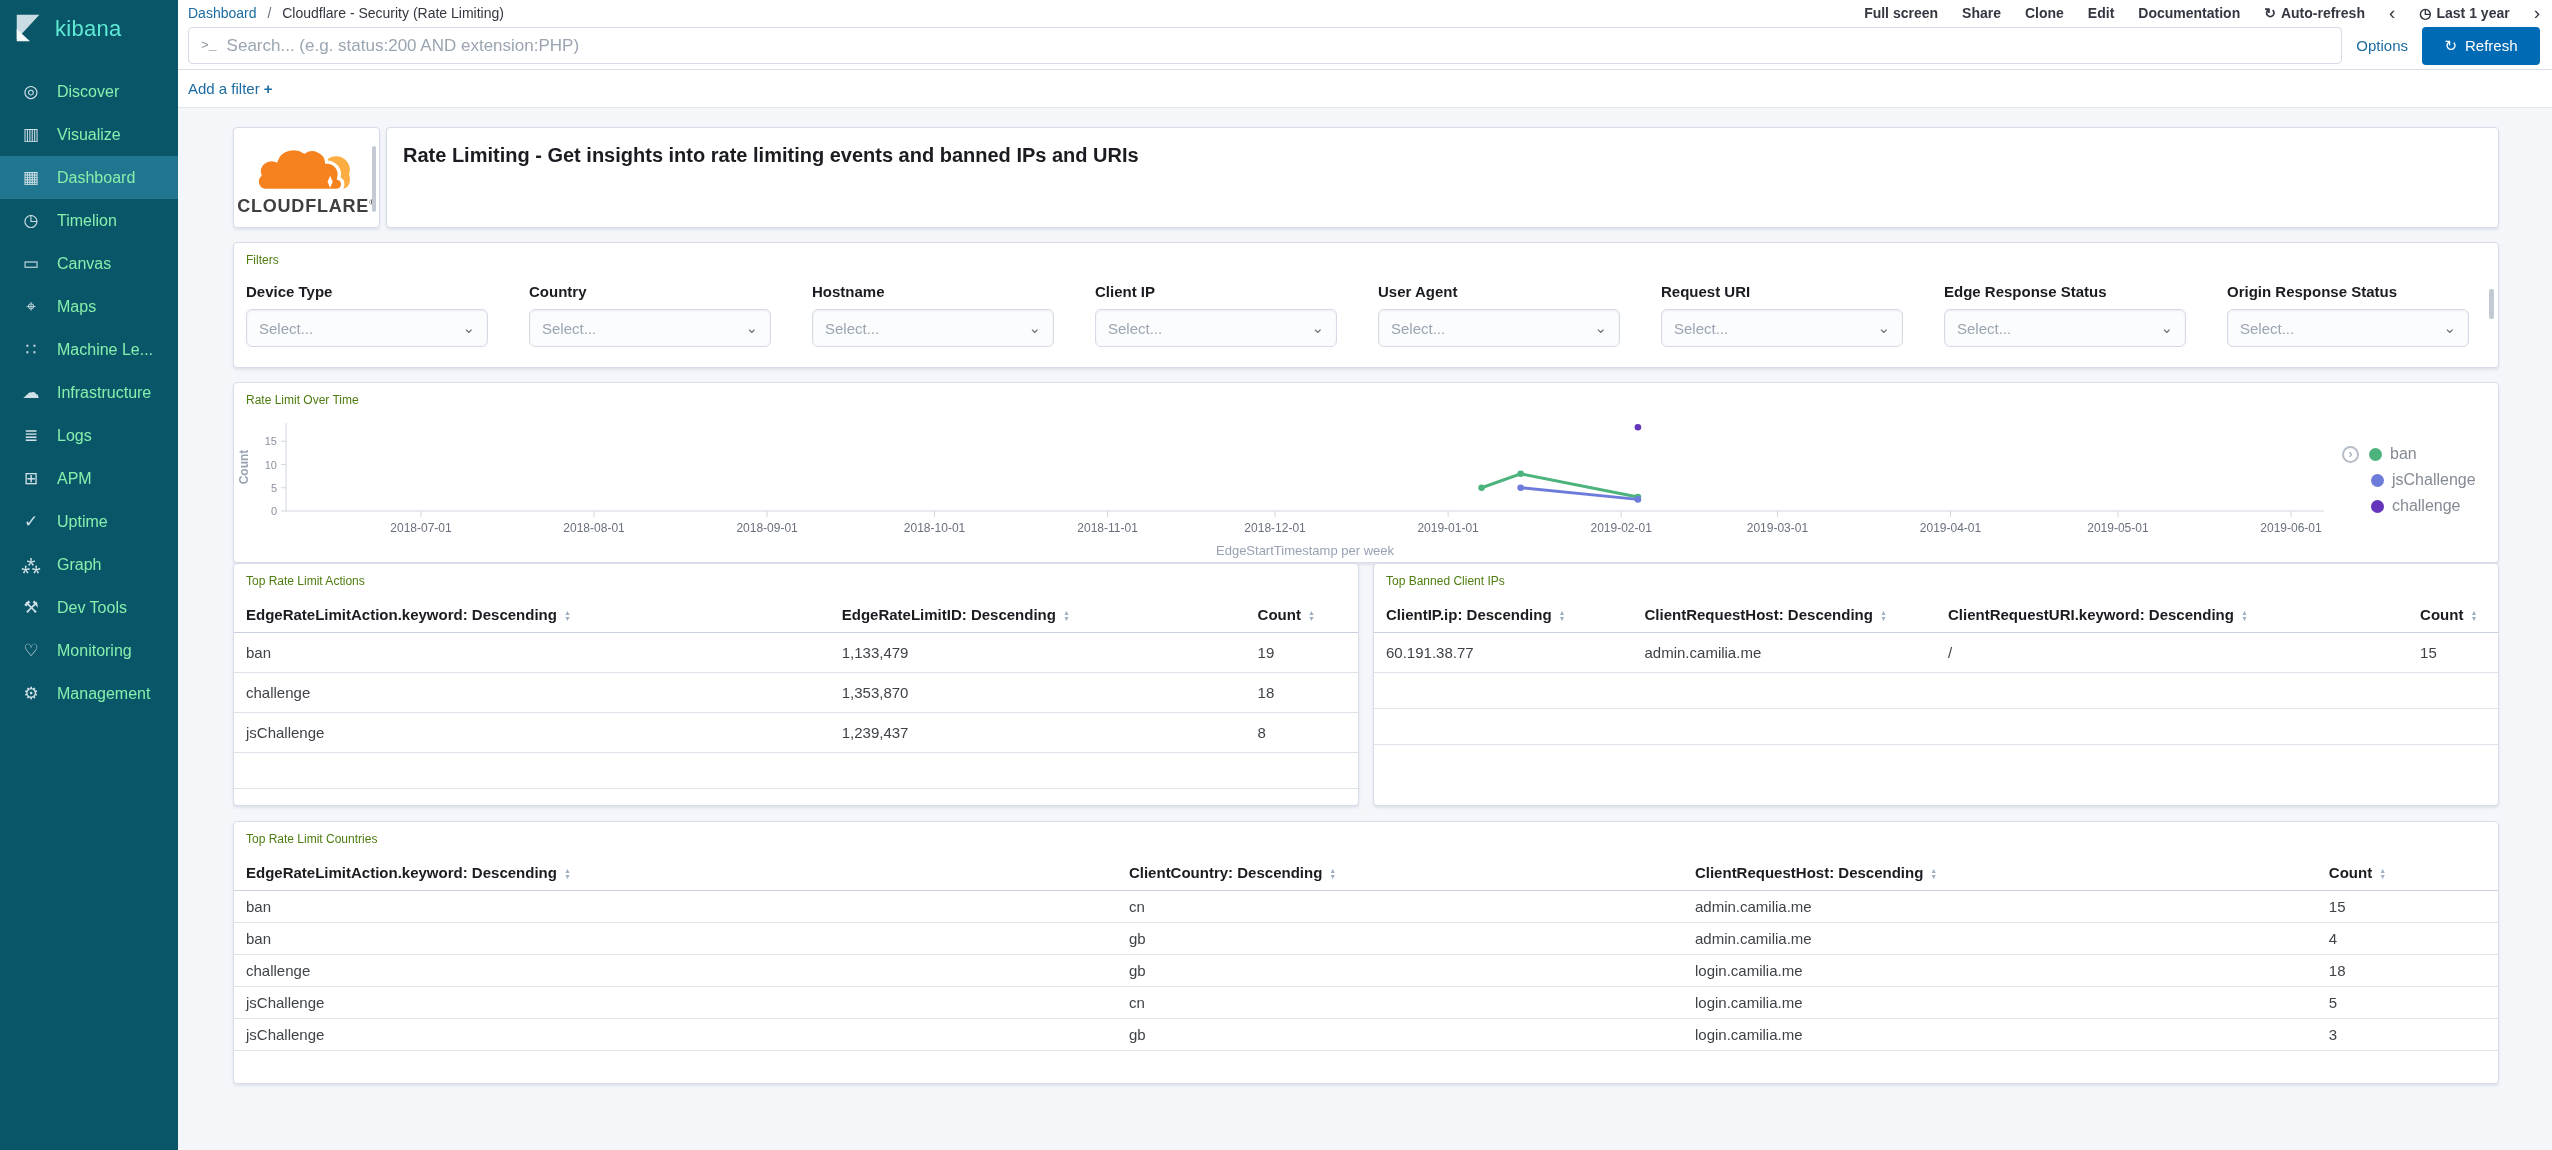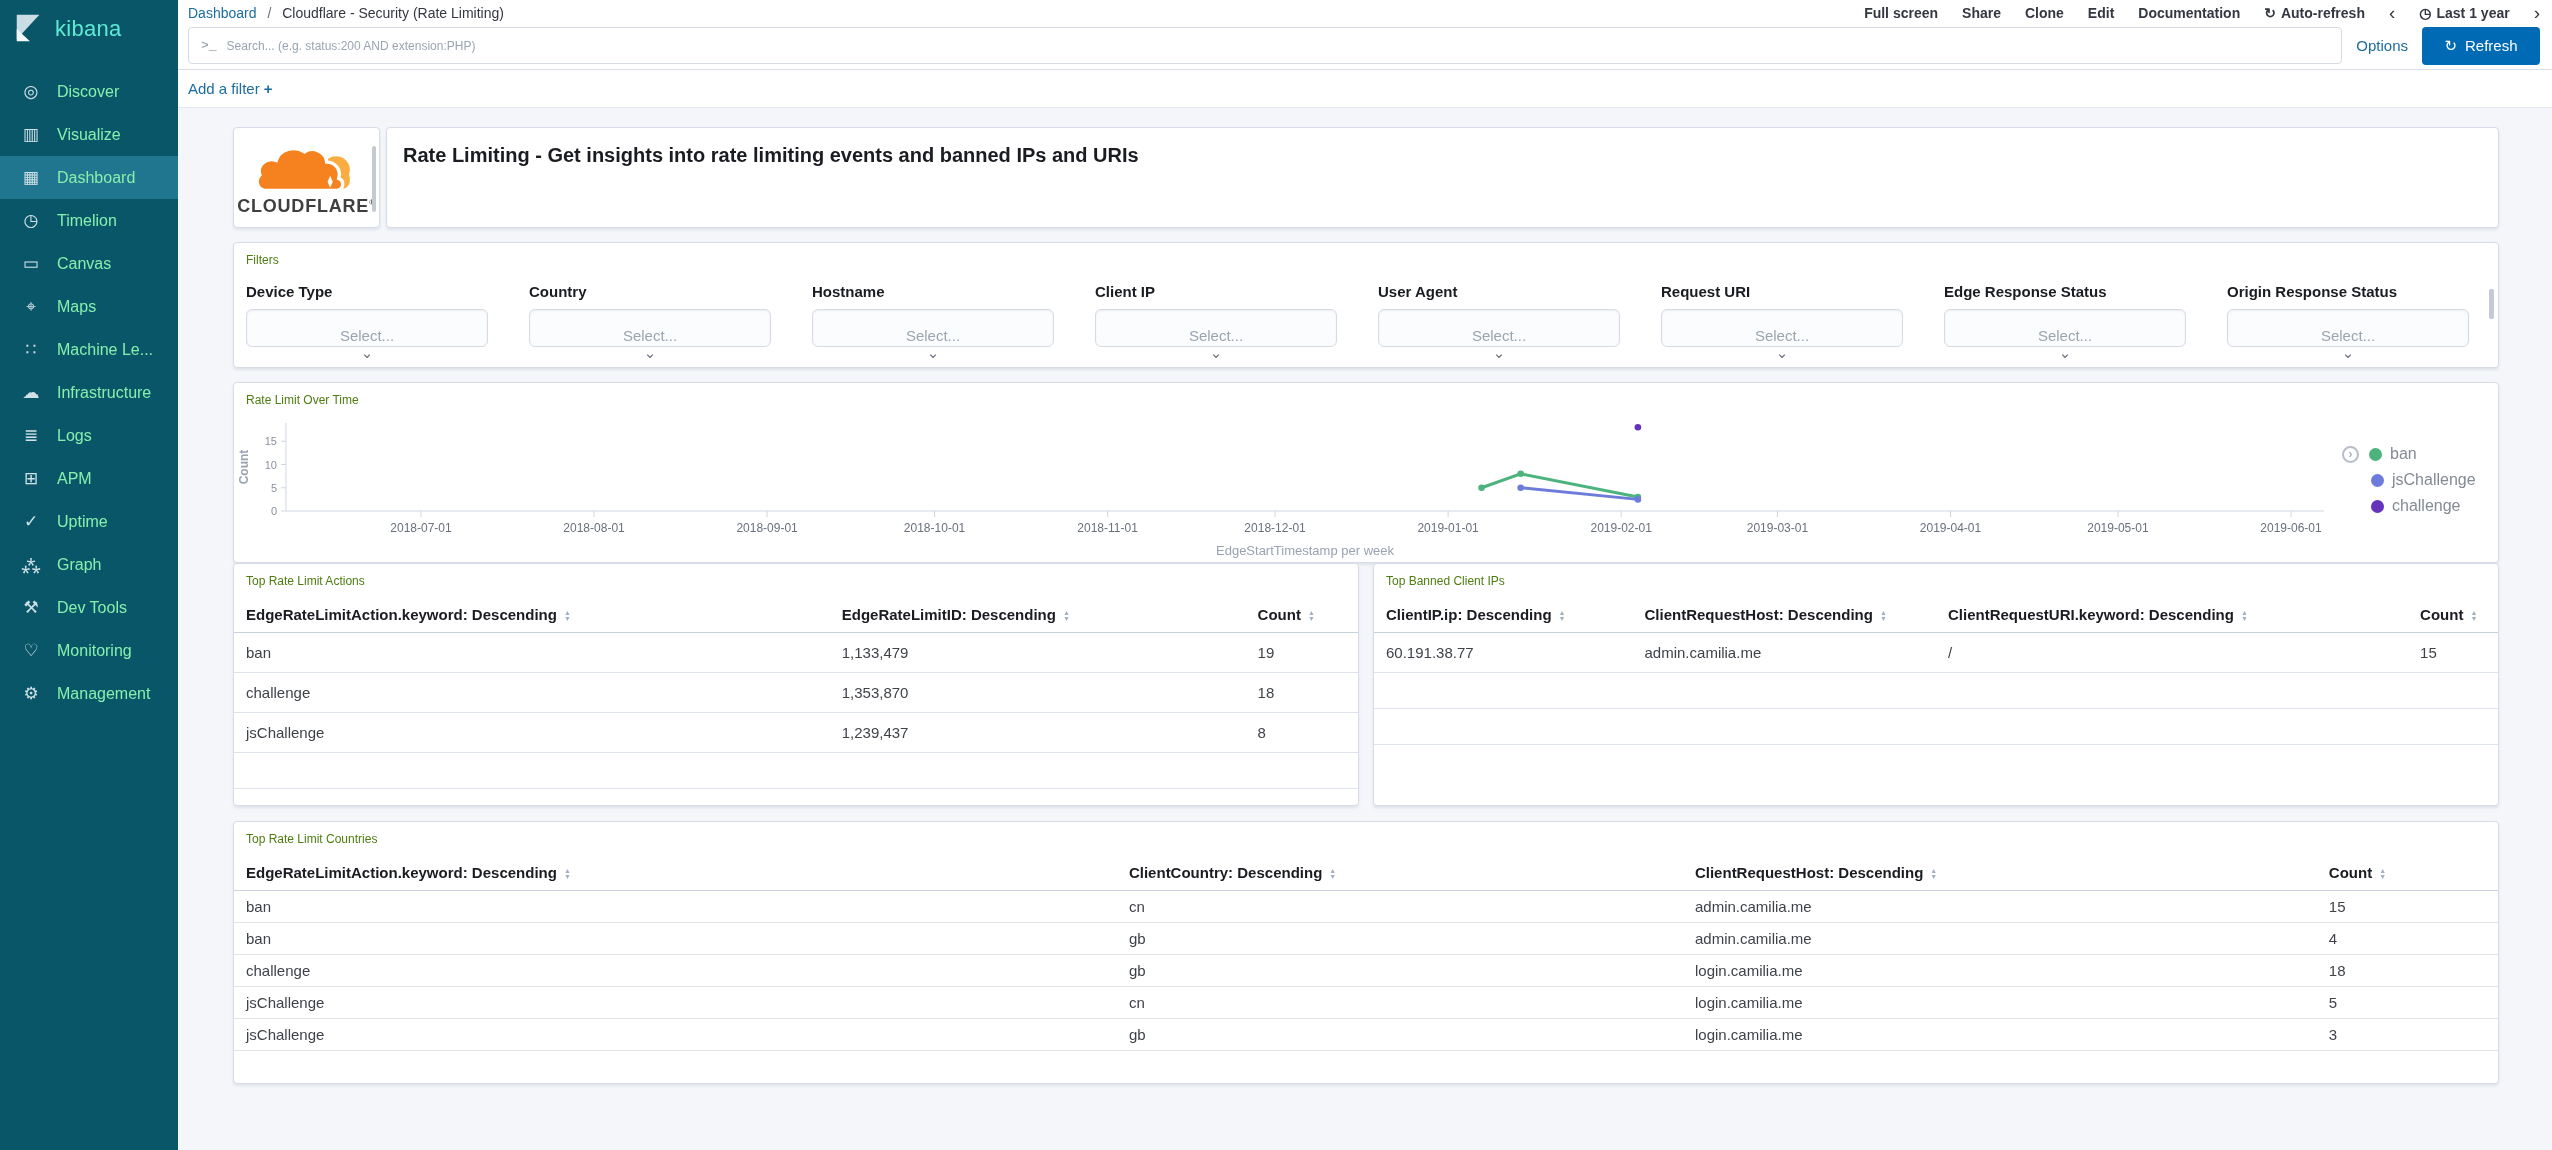--- a/index.html
+++ b/index.html
@@ -23,21 +23,21 @@
   .breadcrumb a, .link { color:#1C6CA1; text-decoration:none; cursor:pointer; }
   .crumb-sep { color:#69707D; padding:0 7px; }
   .top-menu { display:flex; align-items:center; gap:24px; color:#343741; }
   .menu-item { cursor:pointer; white-space:nowrap;font-weight:bold; }
   .mi-icon { margin-right:5px; color:#343741; }
   .chev { font-size:19px; line-height:14px; cursor:pointer; }
 
   .searchbar { height:48px; display:flex; align-items:center; gap:14px; padding:0 12px 0 10px; border-bottom:1px solid #D9DEE8; }
   .search-box { flex:1; height:37px; border:1px solid #D5DAE5; border-radius:4px; background:#fff; display:flex; align-items:center; padding:0 12px; gap:10px; }
   .term-icon { color:#8C96A3; font-size:13px; font-family:"Liberation Mono", monospace; }
-  .search-box input { flex:1; border:none; outline:none; font-size:12px; font-family:inherit; color:#343741; background:transparent; }
+  .search-box input { flex:1; border:none; outline:none; font-size:17px; font-family:inherit; color:#343741; background:transparent; }
   .search-box input::placeholder { color:#9AA5B1; }
   .options-link { font-size:15px; }
   .refresh-btn { width:118px; height:38px; background:#006BB4; border:none; border-radius:4px; color:#fff; font-size:15px; font-family:inherit; display:flex; align-items:center; justify-content:center; gap:8px; cursor:pointer; }
 
   .filterbar { height:38px; display:flex; align-items:center; padding:0 10px; border-bottom:1px solid #E2E6EE; }
   .add-filter { font-size:15px; }
   .plus { font-weight:bold; margin-left:4px; }
 
   
   .content { flex:1; background:#F4F6FA; padding:19px 53px 0 55px; overflow:hidden; }
@@ -49,21 +49,21 @@
   .cf-text { font-size:18px; font-weight:bold; letter-spacing:.8px; color:#3F3F3F; margin-top:-6px; }
   .cf-text sup { font-size:8px; }
   .title-panel { flex:1; }
   .big-title { font-size:20px; font-weight:bold; color:#1A1C21; padding:16px 0 0 16px; }
   .vscroll { position:absolute; background:#C3CAD3; border-radius:2px; }
 
   .filters-panel { height:126px; margin-bottom:14px; padding:0 0 0 0; }
   .filters-row { display:flex; gap:41px; padding:16px 12px 0 12px; }
   .filter-col { width:242px; }
   .filter-label { font-size:15px; font-weight:bold; color:#1A1C21; margin-bottom:9px; white-space:nowrap; }
-  .filter-select { height:38px; border:1px solid #D5DAE5; border-radius:6px; background:#FBFCFD; box-shadow:inset 0 1px 2px rgba(152,162,179,.15); display:flex; align-items:center; justify-content:space-between; padding:17px 12px; cursor:pointer;flex-direction:column; }
+  .filter-select { height:38px; border:1px solid #D5DAE5; border-radius:6px; background:#FBFCFD; box-shadow:inset 0 1px 2px rgba(152,162,179,.15); display:flex; align-items:center; justify-content:space-between; padding:0 12px; cursor:pointer; }
   .filter-placeholder { color:#9AA5B1; font-size:15px; }
   .filter-chevron { color:#69707D; font-size:15px; }
 
   .chart-panel { height:181px; }
   .chart-plot { position:absolute; left:0; top:28px; width:2264px; height:150px; }
   .chart-plot svg text { font-family:"Liberation Sans", sans-serif; }
   .legend { position:absolute; left:2108px; top:58px; }
   .legend-item { display:flex; align-items:center; height:26px; gap:8px; color:#848A94; font-size:16px; }
   .legend-toggle { width:17px; height:17px; border-radius:50%; border:2px solid #B6BEC9; color:#A6AEB9; font-size:12px; font-weight:bold; display:flex; align-items:center; justify-content:center; margin-right:2px; cursor:pointer; }
   .legend-item.noicon { padding-left:29px; }

